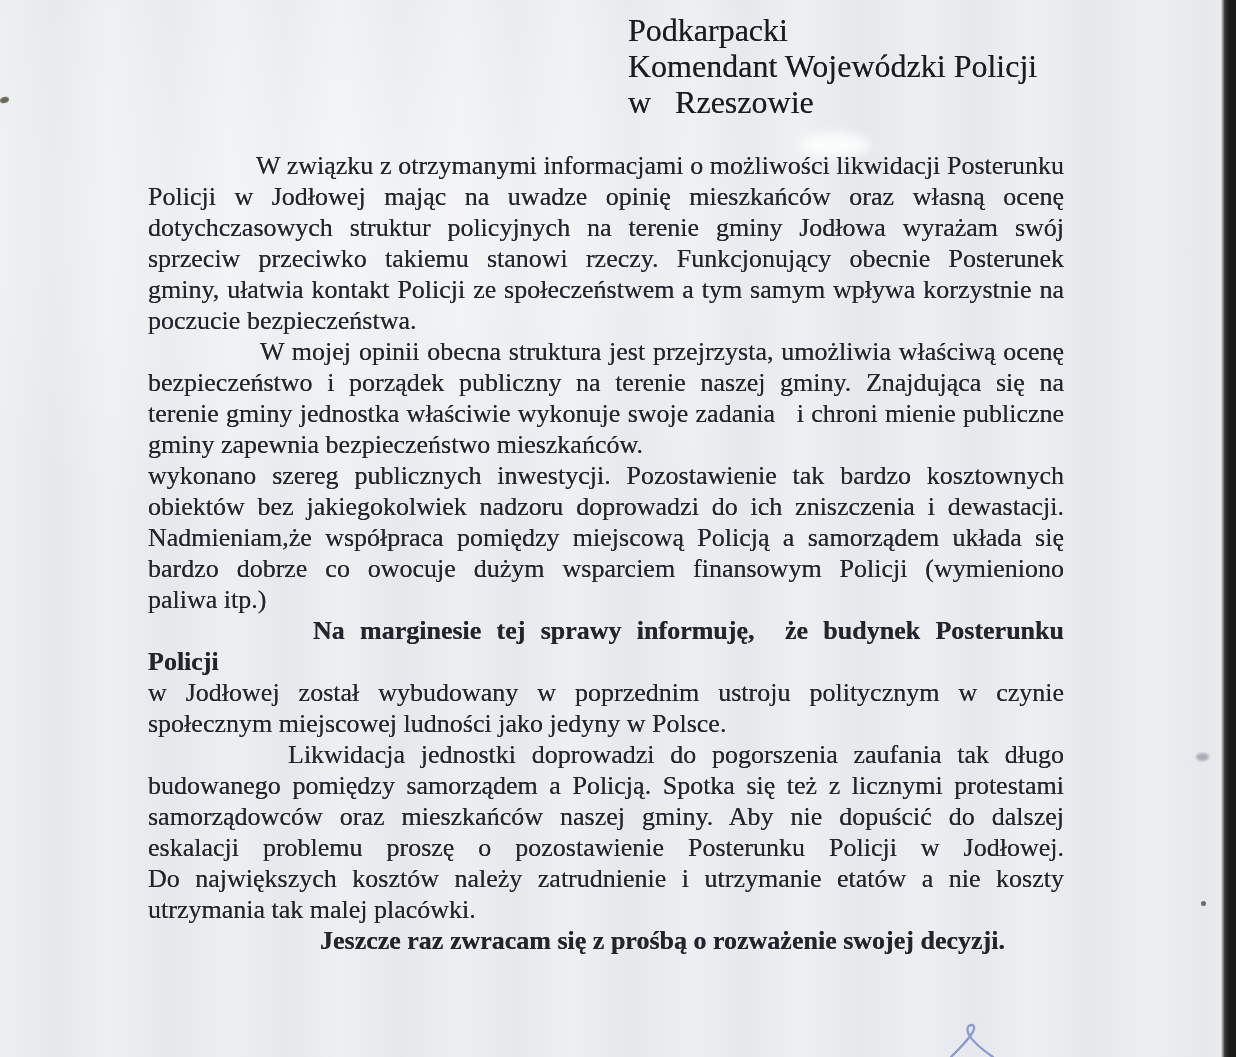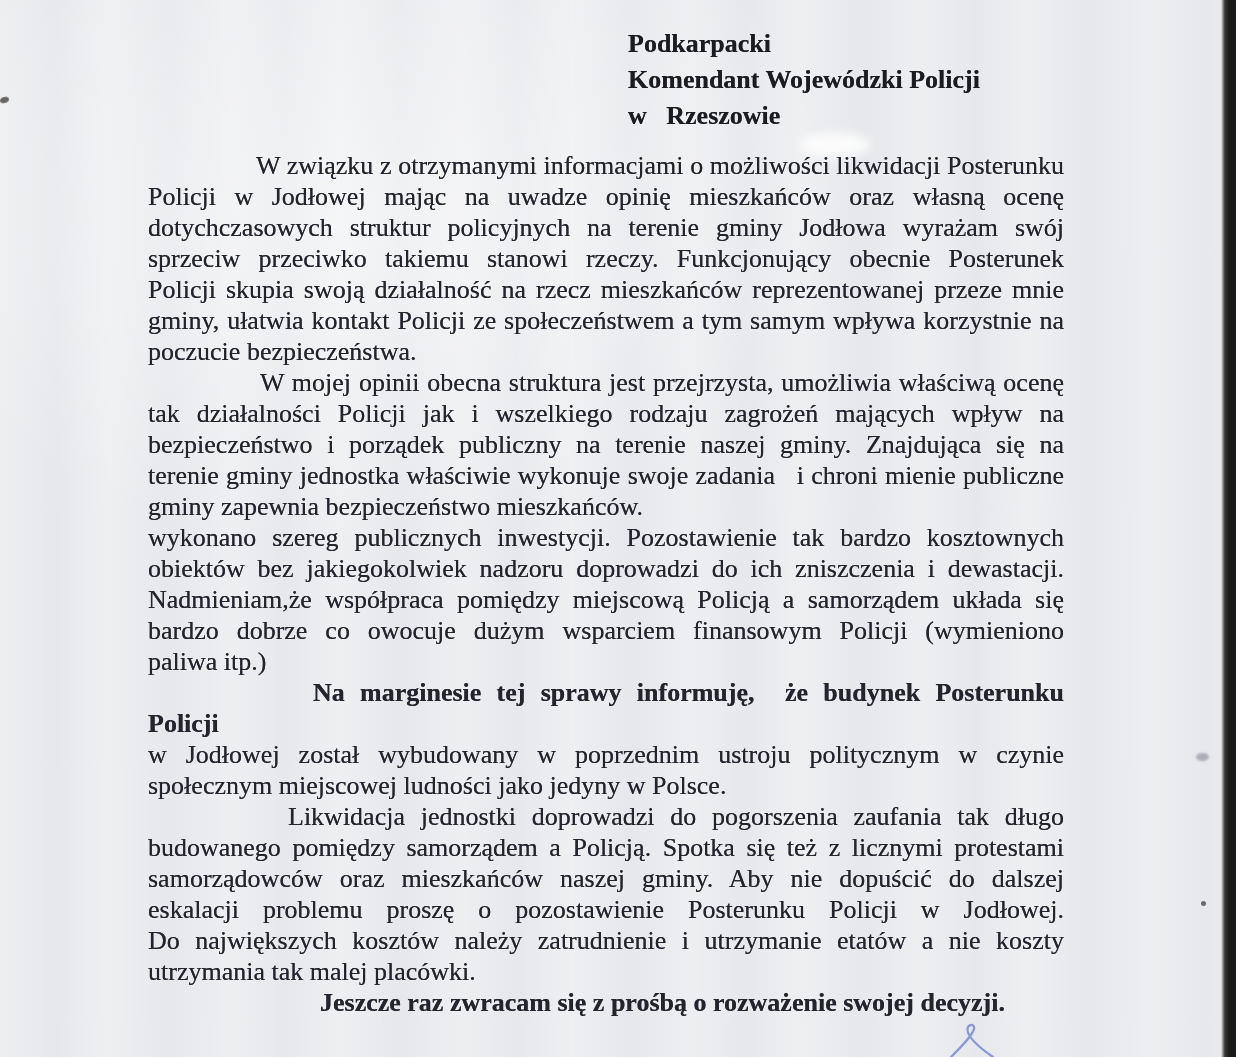--- a/index.html
+++ b/index.html
@@ -27,23 +27,23 @@
       repeating-linear-gradient(90deg,
         rgba(255,255,255,0.18) 0px, rgba(209,214,222,0.14) 55px,
         rgba(255,255,255,0.20) 110px, rgba(203,209,218,0.12) 170px,
         rgba(255,255,255,0.16) 230px),
       var(--paper);
     overflow: hidden;
   }
   .recipient-block {
     position: absolute;
     left: 628px;
-    top: 26px;
-    font-weight: bold;
-    font-size: 26px;
+    top: 12px;
+    font-weight: normal;
+    font-size: 32px;
     line-height: 36px;
     color: #1b1b22;
     text-shadow: 0 0 0.5px rgba(27,27,34,0.75);
     white-space: nowrap;
   }
   .letter-body {
     position: absolute;
     left: 120px;
     top: 150px;
     width: 944px;
@@ -125,27 +125,25 @@
     <div>Komendant Wojewódzki Policji</div>
     <div>w&nbsp;&nbsp;&nbsp;Rzeszowie</div>
   </div>
 
   <div class="letter-body">
       <div class="paragraph">
         <div class="line" style="text-indent: 108px;">W związku z otrzymanymi informacjami o możliwości likwidacji Posterunku</div>
         <div class="line">Policji w Jodłowej mając na uwadze opinię mieszkańców oraz własną ocenę</div>
         <div class="line">dotychczasowych struktur policyjnych na terenie gminy Jodłowa wyrażam swój</div>
         <div class="line">sprzeciw przeciwko takiemu stanowi rzeczy. Funkcjonujący obecnie Posterunek</div>
-        <div class="line">Policji skupia swoją działalność na rzecz mieszkańców reprezentowanej przeze mnie</div>
         <div class="line">gminy, ułatwia kontakt Policji ze społeczeństwem a tym samym wpływa korzystnie na</div>
         <div class="line last">poczucie bezpieczeństwa.</div>
       </div>
       <div class="paragraph">
         <div class="line" style="text-indent: 112px;">W mojej opinii obecna struktura jest przejrzysta, umożliwia właściwą ocenę</div>
-        <div class="line">tak działalności Policji jak i wszelkiego rodzaju zagrożeń mających wpływ na</div>
         <div class="line">bezpieczeństwo i porządek publiczny na terenie naszej gminy. Znajdująca się na</div>
         <div class="line">terenie gminy jednostka właściwie wykonuje swoje zadania &nbsp; i chroni mienie publiczne</div>
         <div class="line last">gminy zapewnia bezpieczeństwo mieszkańców.</div>
       </div>
       <div class="paragraph">
         <div class="line">wykonano szereg publicznych inwestycji. Pozostawienie tak bardzo kosztownych</div>
         <div class="line">obiektów bez jakiegokolwiek nadzoru doprowadzi do ich zniszczenia i dewastacji.</div>
         <div class="line">Nadmieniam,że współpraca pomiędzy miejscową Policją a samorządem układa się</div>
         <div class="line">bardzo dobrze co owocuje dużym wsparciem finansowym Policji (wymieniono</div>
         <div class="line last">paliwa itp.)</div>

